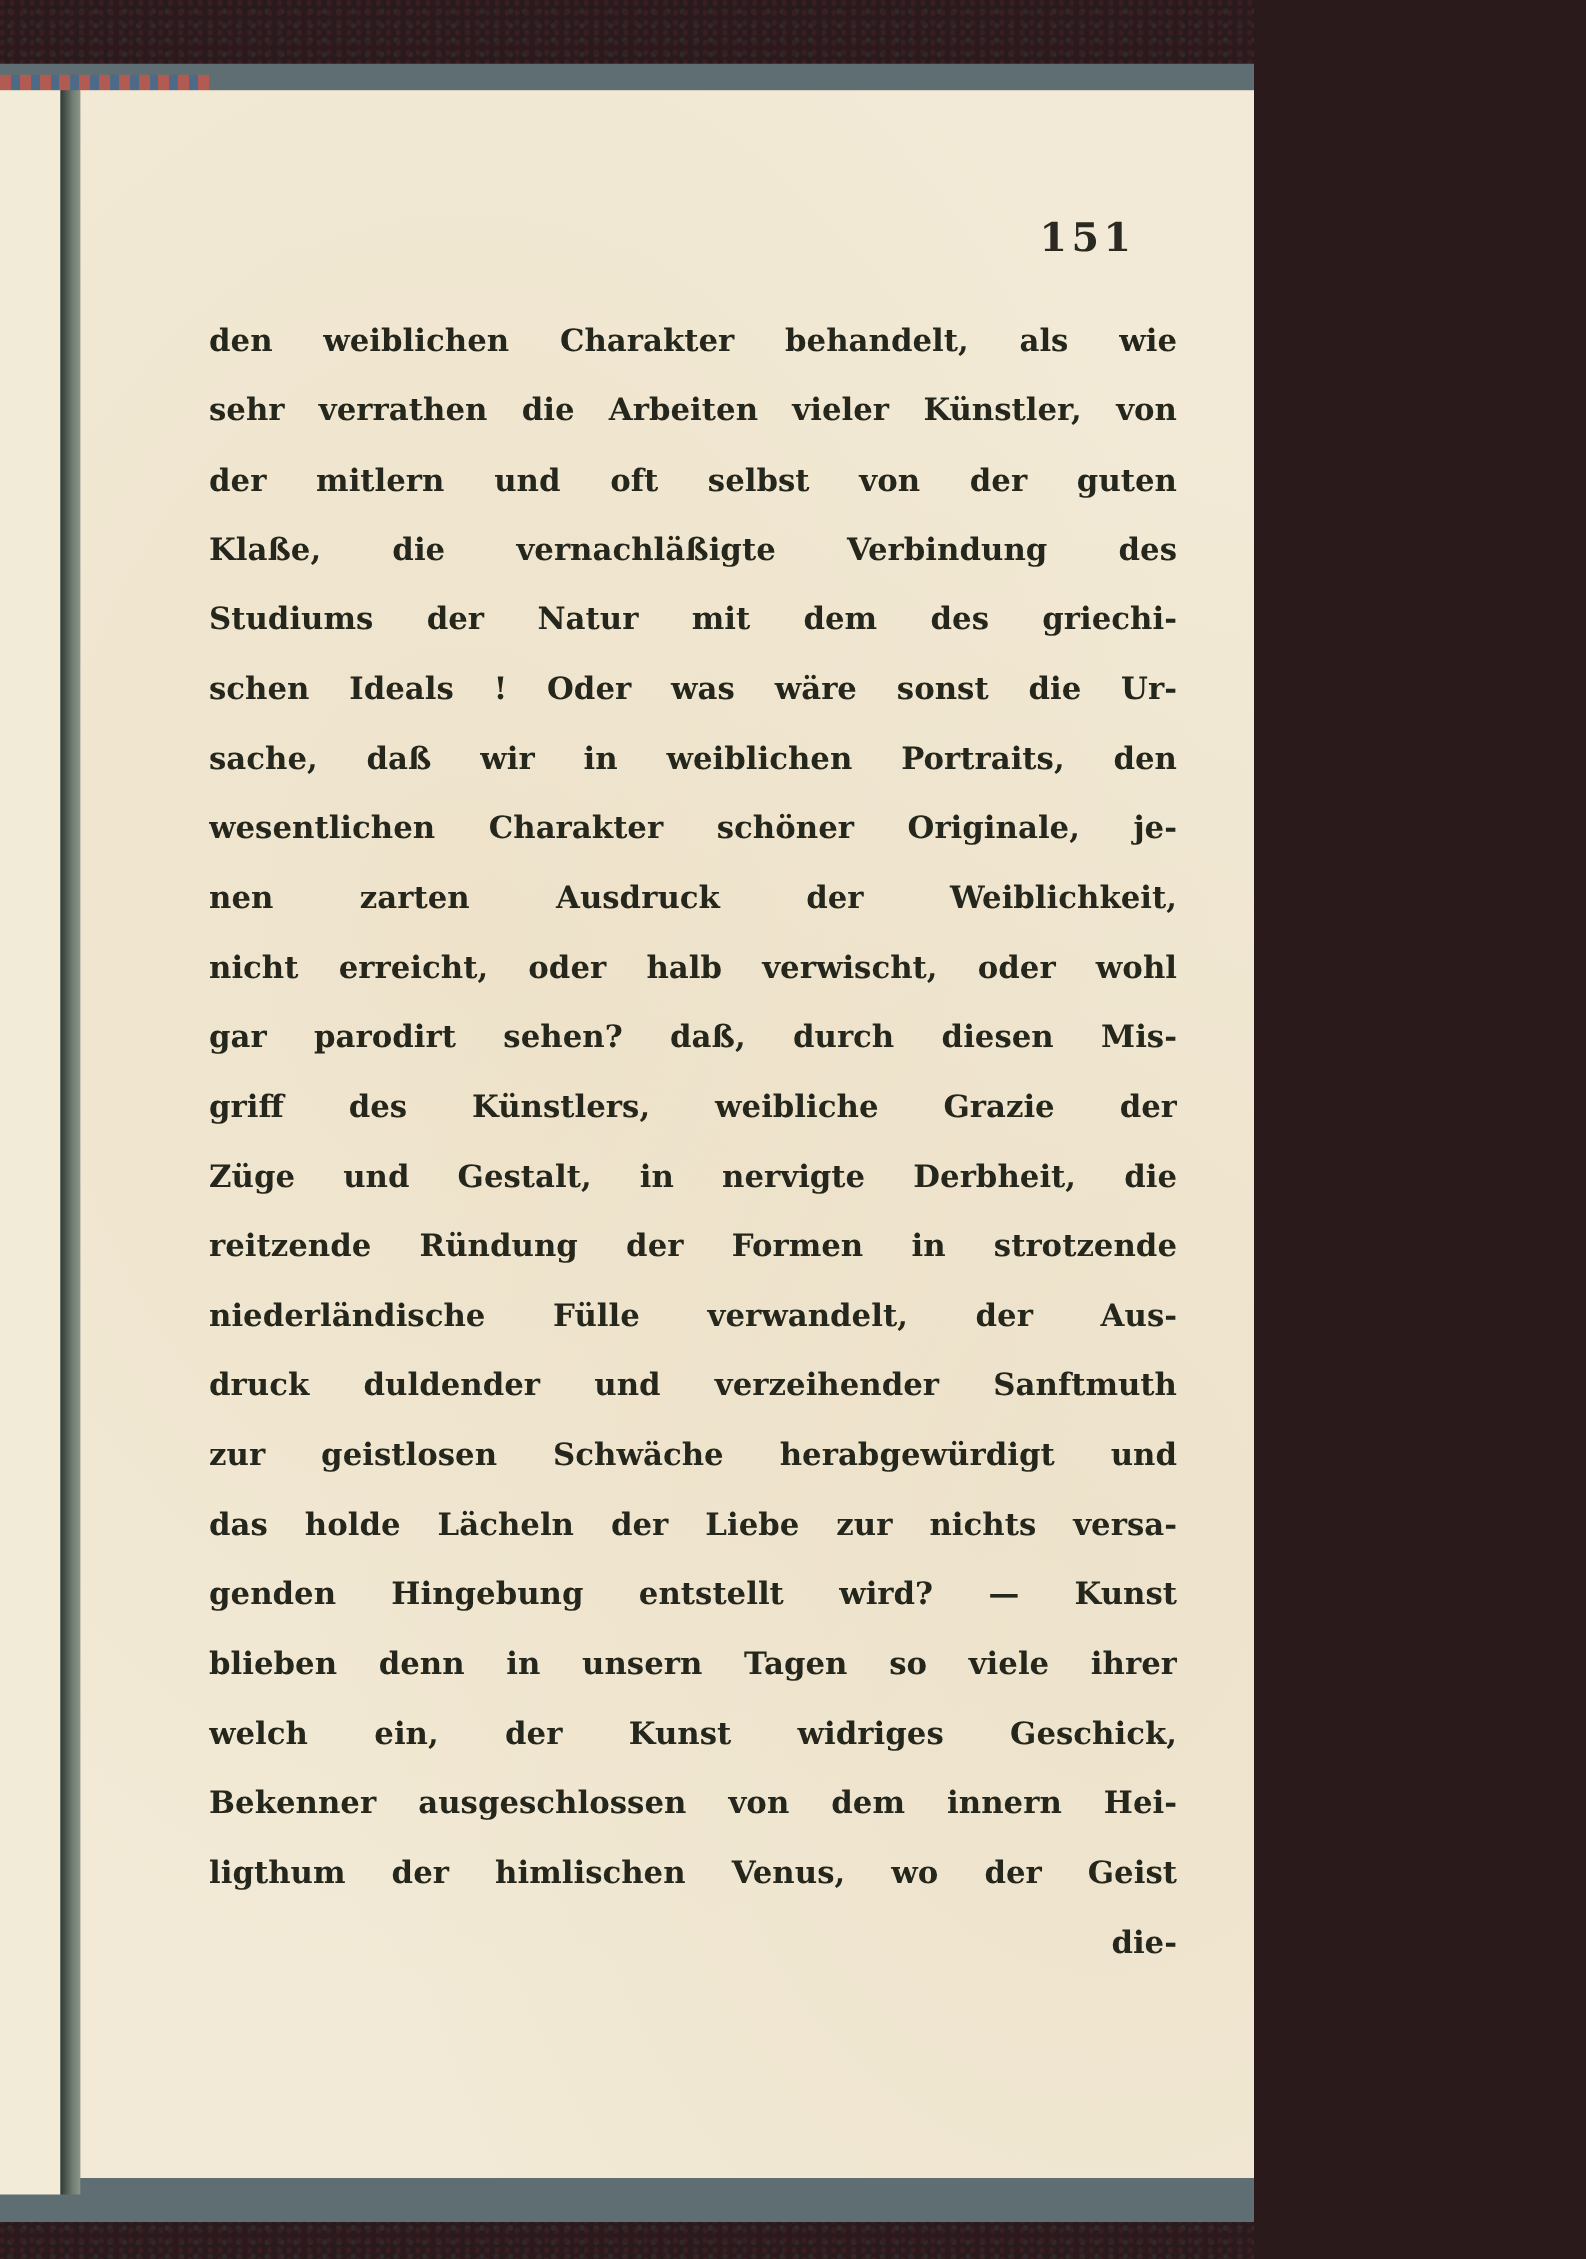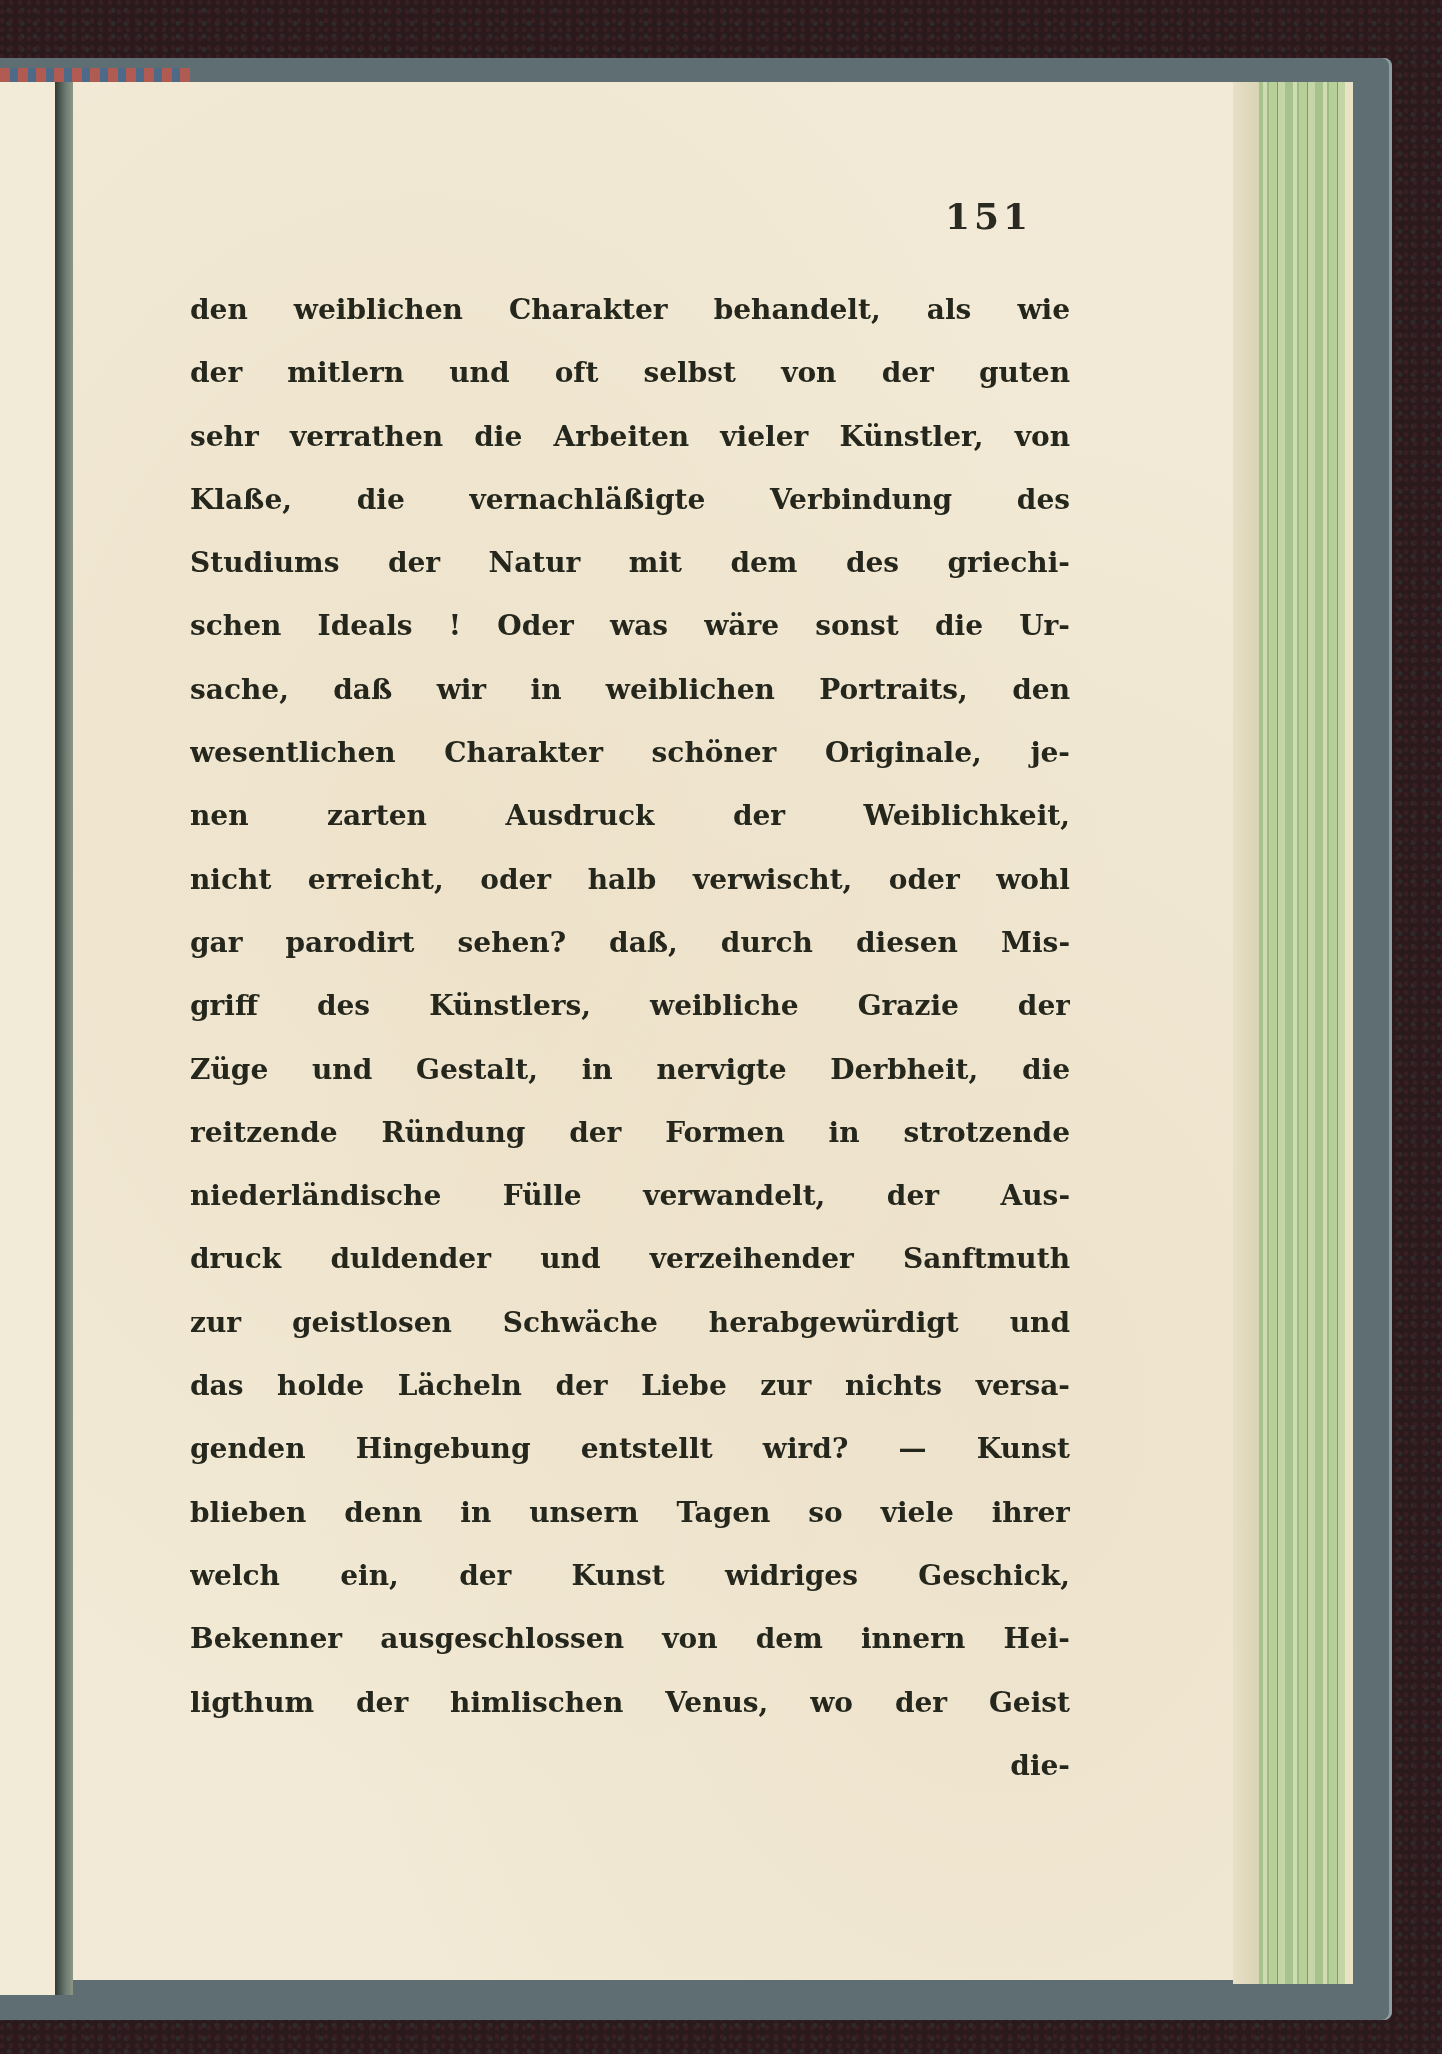--- a/index.html
+++ b/index.html
@@ -5,21 +5,21 @@
     html, body {
       margin: 0;
       padding: 0;
       width: 1442px;
       height: 2054px;
       overflow: hidden;
       background: #2a1a1c;
     }
     .scene {
       position: relative;
-      width: 1442px;
+      width: 1140px;
       height: 2054px;
       background:
         radial-gradient(circle at 20% 30%, #3a1f22 0 2px, transparent 3px),
         radial-gradient(circle at 70% 80%, #2f2a2c 0 2px, transparent 3px),
         #2b1a1d;
       background-size: 9px 9px, 13px 13px, auto;
       overflow: hidden;
     }
     
     .cover {
@@ -139,22 +139,22 @@
   <div class="left-page"></div>
   <div class="gutter"></div>
 
   <div class="page"></div>
   <div class="edges"></div>
 
   <div class="page-number">151</div>
 
   <div class="text-block">
     <div class="line">den weiblichen Charakter behandelt, als wie</div>
+    <div class="line">sehr verrathen die Arbeiten vieler Künstler, von</div>
     <div class="line">der mitlern und oft selbst von der guten</div>
-    <div class="line">sehr verrathen die Arbeiten vieler Künstler, von</div>
     <div class="line">Klaße, die vernachläßigte Verbindung des</div>
     <div class="line">Studiums der Natur mit dem des griechi-</div>
     <div class="line">schen Ideals ! Oder was wäre sonst die Ur-</div>
     <div class="line">sache, daß wir in weiblichen Portraits, den</div>
     <div class="line">wesentlichen Charakter schöner Originale, je-</div>
     <div class="line">nen zarten Ausdruck der Weiblichkeit,</div>
     <div class="line">nicht erreicht, oder halb verwischt, oder wohl</div>
     <div class="line">gar parodirt sehen? daß, durch diesen Mis-</div>
     <div class="line">griff des Künstlers, weibliche Grazie der</div>
     <div class="line">Züge und Gestalt, in nervigte Derbheit, die</div>

